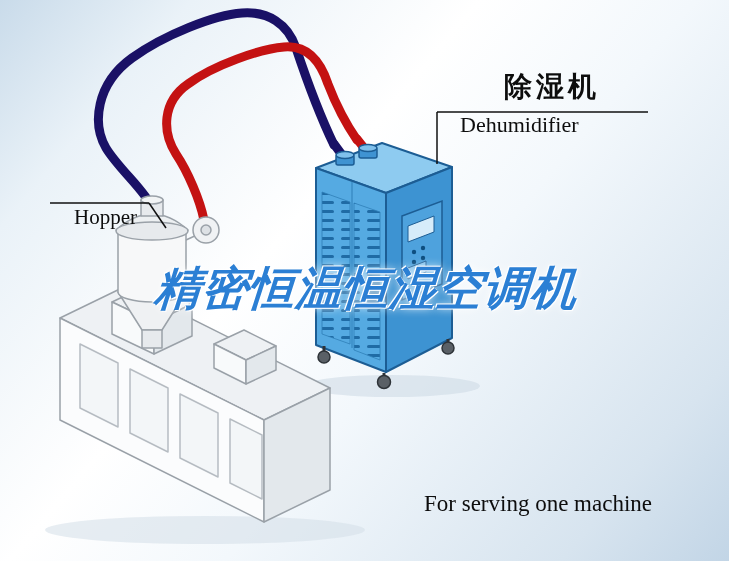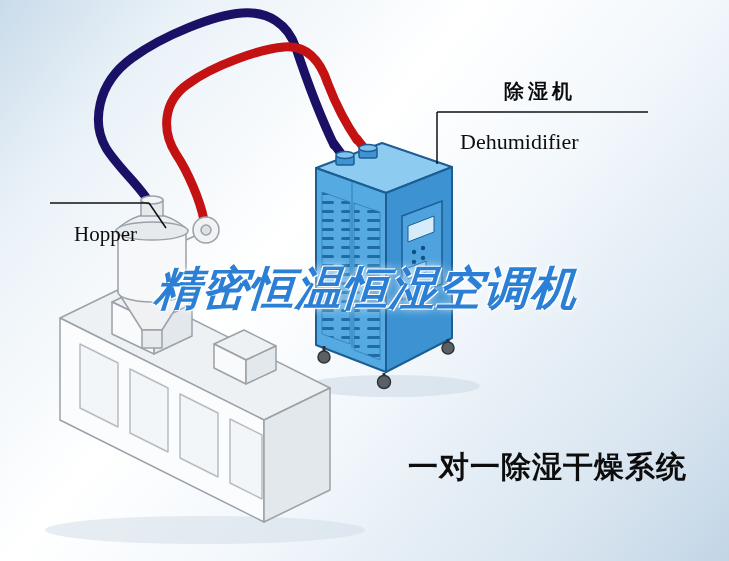--- a/index.html
+++ b/index.html
@@ -5,21 +5,21 @@
   * { margin:0; padding:0; box-sizing:border-box; }
   html,body { background:#ffffff; }
   .stage{
     position:relative; width:729px; height:561px; overflow:hidden;
     background:linear-gradient(130deg,#c9dbea 0%,#eaf2f8 16%,#ffffff 40%,#f3f8fc 58%,#d7e4ef 86%,#c2d5e6 100%);
     font-family:"Liberation Sans", sans-serif;
   }
   svg.art{ position:absolute; left:0; top:0; }
   .lbl{ position:absolute; color:#0d0d0d; white-space:nowrap; line-height:1.1; }
   .cn-big{ font-weight:700; font-family:"Liberation Sans", sans-serif; }
-  .serif{ font-family:"Liberation Serif", serif;margin-top:17px; }
+  .serif{ font-family:"Liberation Serif", serif; }
   .watermark{
     position:absolute; left:150px; top:258px; width:432px; text-align:center;
     font-size:46px; font-weight:700; font-style:italic; letter-spacing:1px;
     color:#2b7fd4; transform:skewX(-4deg);
     text-shadow:0 0 8px rgba(255,255,255,.95), 1px 1px 0 #ffffff, -1px -1px 0 #ffffff;
     white-space:nowrap;
   }
 </style>
 </head>
 <body>
@@ -115,20 +115,20 @@
     <g stroke="#101010" stroke-width="1.5">
       <line x1="50" y1="203" x2="149" y2="203"></line>
       <line x1="149" y1="203" x2="166" y2="228"></line>
       <line x1="437" y1="112" x2="648" y2="112"></line>
       <line x1="437" y1="112" x2="437" y2="164"></line>
     </g>
   </svg>
 
   <div class="lbl serif" style="left:74px;  top:206px; font-size:21px">Hopper</div>
 
-  <div class="lbl cn-big" style="left:504px; top:80px;  font-size:20px; letter-spacing:4px">除湿机</div>
+  <div class="lbl cn-big" style="left:504px; top:72px;  font-size:28px; letter-spacing:4px">除湿机</div>
   <div class="lbl serif" style="left:460px; top:113px; font-size:22px">Dehumidifier</div>
 
   <div class="watermark">精密恒温恒湿空调机</div>
 
-  <div class="lbl cn-big" style="left:408px; top:450px; font-size:30px; letter-spacing:1px">一对一除湿干燥系统</div>
+  <div class="lbl serif" style="left:424px; top:491px; font-size:23px">For serving one machine</div>
 
 </div>
 
 </body></html>

